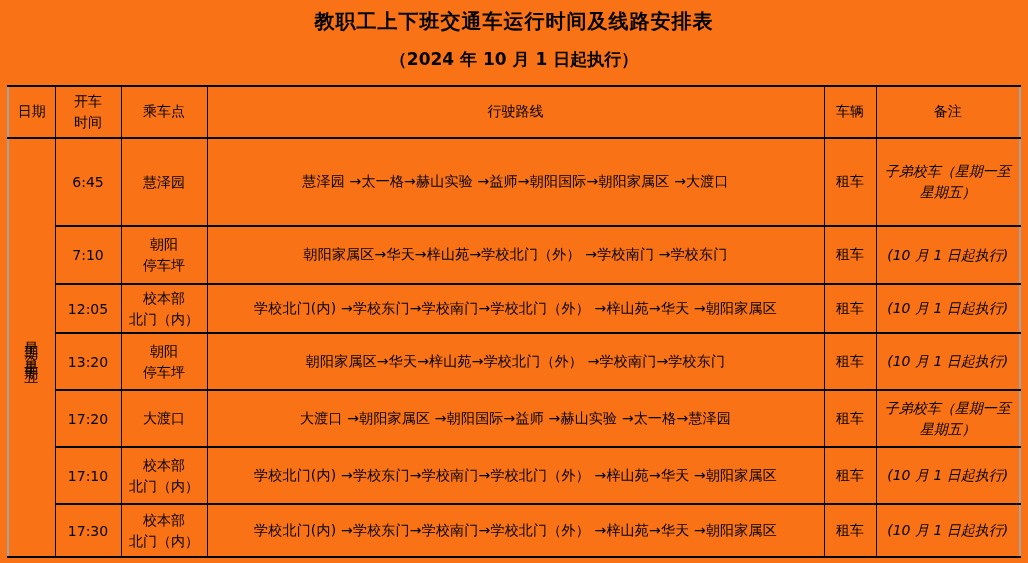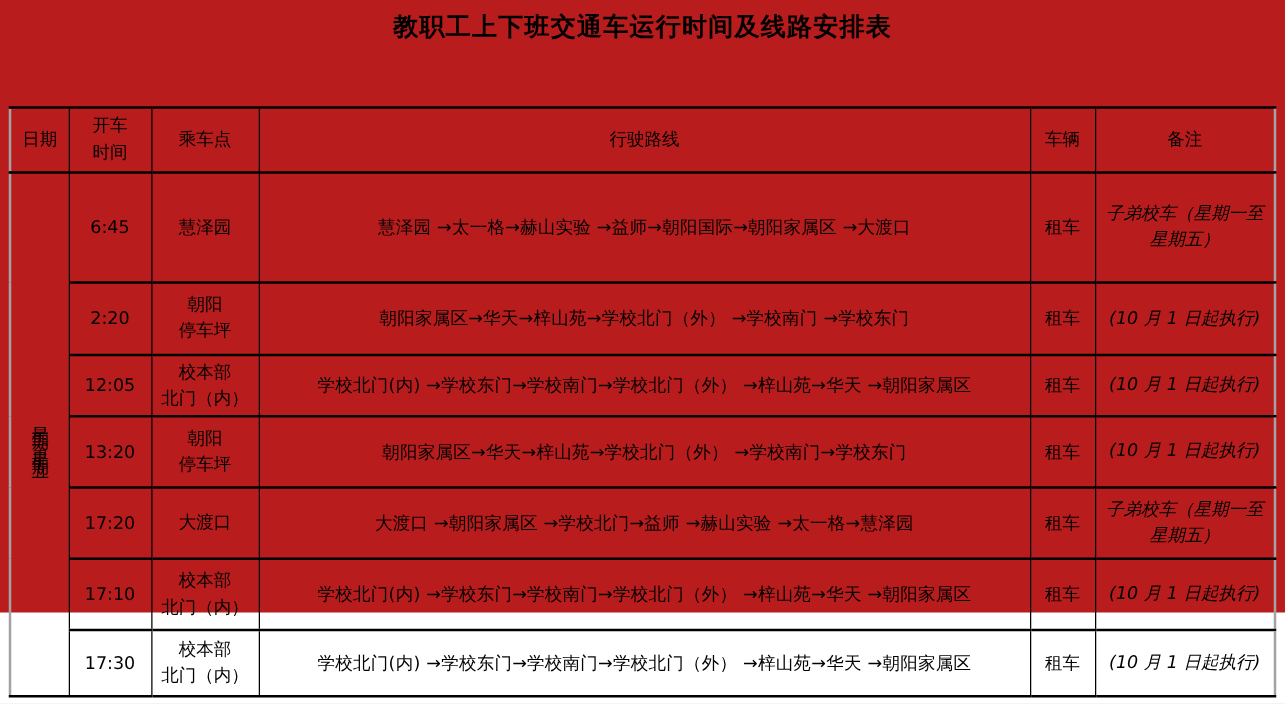--- a/index.html
+++ b/index.html
@@ -7,22 +7,22 @@
   body {
     width: 1028px;
     height: 563px;
     font-family: "DejaVu Sans", "Liberation Sans", sans-serif;
     color: #000000;
     overflow: hidden;
   }
   .page {
     position: relative;
     width: 1028px;
-    height: 490px;
-    background: #b91c1c;
+    height: 563px;
+    background: #f97316;
   }
   .title {
     position: absolute;
     top: 8px;
     left: 0;
     width: 100%;
     text-align: center;
     font-size: 20px;
     font-weight: bold;
     letter-spacing: 1px;
@@ -84,20 +84,21 @@
   .pre { white-space: pre-line; line-height: 1.5; margin-left: 38px; }
   td.route-cell { font-size: 14px; letter-spacing: 0.2px; }
   td.remark-cell { font-size: 13.5px; line-height: 1.5; padding: 1px 4px; font-style: italic; }
   td.time-cell { font-size: 14.5px; }
 </style>
 </head>
 <body>
 
 <div class="page">
   <div class="title">教职工上下班交通车运行时间及线路安排表</div>
+  <div class="subtitle">（2024 年 10 月 1 日起执行）</div>
 
   <table class="schedule">
     <colgroup>
       <col class="col-date">
         <col class="col-time">
         <col class="col-stop">
       <col class="col-route">
         <col class="col-veh">
         <col class="col-remark">
     </colgroup>
@@ -115,21 +116,21 @@
       <tr class="r0">
         <td class="date-cell" rowspan="7">星期一至星期五</td>
         <td class="time-cell">6:45</td>
         <td class="pre">慧泽园</td>
         <td class="route-cell">慧泽园 →太一格→赫山实验 →益师→朝阳国际→朝阳家属区 →大渡口</td>
         <td>租车</td>
         <td class="remark-cell">子弟校车（星期一至星期五）</td>
       </tr>
 
       <tr class="r1">
-        <td class="time-cell">2:20</td>
+        <td class="time-cell">7:10</td>
         <td class="pre">朝阳
 停车坪</td>
         <td class="route-cell">朝阳家属区→华天→梓山苑→学校北门（外） →学校南门 →学校东门</td>
         <td>租车</td>
         <td class="remark-cell">(10 月 1 日起执行)</td>
       </tr>
 
       <tr class="r2">
         <td class="time-cell">12:05</td>
         <td class="pre">校本部
@@ -144,21 +145,21 @@
         <td class="pre">朝阳
 停车坪</td>
         <td class="route-cell">朝阳家属区→华天→梓山苑→学校北门（外） →学校南门→学校东门</td>
         <td>租车</td>
         <td class="remark-cell">(10 月 1 日起执行)</td>
       </tr>
 
       <tr class="r4">
         <td class="time-cell">17:20</td>
         <td class="pre">大渡口</td>
-        <td class="route-cell">大渡口 →朝阳家属区 →学校北门→益师 →赫山实验 →太一格→慧泽园</td>
+        <td class="route-cell">大渡口 →朝阳家属区 →朝阳国际→益师 →赫山实验 →太一格→慧泽园</td>
         <td>租车</td>
         <td class="remark-cell">子弟校车（星期一至星期五）</td>
       </tr>
 
       <tr class="r5">
         <td class="time-cell">17:10</td>
         <td class="pre">校本部
 北门（内）</td>
         <td class="route-cell">学校北门(内) →学校东门→学校南门→学校北门（外） →梓山苑→华天 →朝阳家属区</td>
         <td>租车</td>

